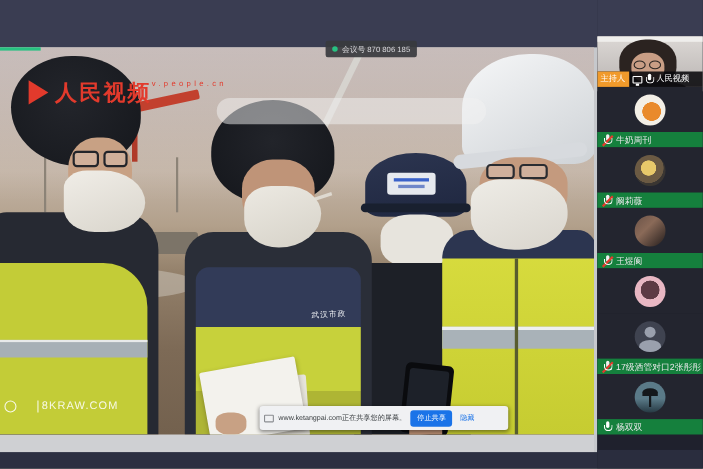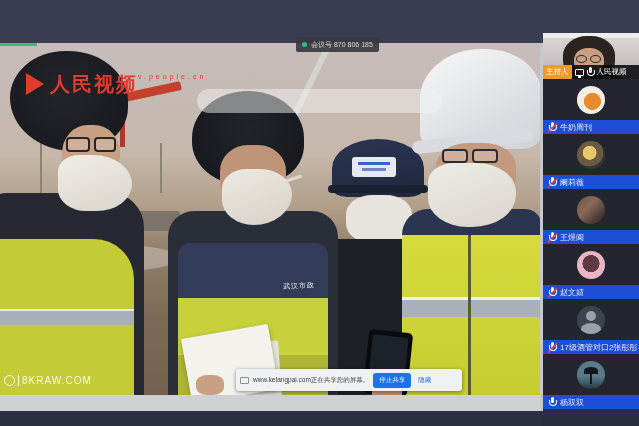--- a/index.html
+++ b/index.html
@@ -84,21 +84,21 @@
   .stripeD { left:402px; top:254px; width:140px; height:20px; background:#a9b2b8; border-top:3px solid #eef0f0; z-index:6; }
   .zipD { left:468px; top:192px; width:3px; height:160px; background:#585c2e; z-index:6; }
 
   
   .search-pill { position:absolute; left:197px; top:46px; width:245px; height:24px; background:rgba(242,242,242,0.5); border-radius:12px; z-index:10; }
   .brand-logo { position:absolute; left:26px; top:30px; display:flex; align-items:center; gap:6px; z-index:10; }
   .brand-tri { width:0; height:0; border-top:11px solid transparent; border-bottom:11px solid transparent; border-left:18px solid #e23a2c; }
   .brand-txt { display:flex; }
   .brand-name { font-size:20px; font-weight:bold; color:#e23a2c; letter-spacing:2px; line-height:22px; font-family:"DejaVu Serif", serif; }
   .brand-domain { font-size:7px; color:#e23a2c; letter-spacing:3px; }
-  .watermark { position:absolute; left:4px; top:332px; display:flex; align-items:center; gap:3px; z-index:10; color:rgba(255,255,255,0.88); }
+  .watermark { position:absolute; left:4px; top:321px; display:flex; align-items:center; gap:19px; z-index:10; color:rgba(255,255,255,0.88); }
   .wm-icon { width:11px; height:11px; border:1.5px solid rgba(255,255,255,0.88); border-radius:50%; }
   .wm-text { font-size:10px; letter-spacing:1px; border-left:1.5px solid rgba(255,255,255,0.88); padding-left:3px; }
 
   .share-bar { position:absolute; left:236px; top:326px; width:226px; height:22px; background:#f0f1f3; border-radius:3px; box-shadow:0 1px 4px rgba(0,0,0,0.45); display:flex; align-items:center; padding:0 4px; gap:4px; z-index:12; }
   .cast-icon { width:9px; height:7px; border:1px solid #8a8d91; border-radius:1px; flex:none; }
   .share-msg { font-size:6.5px; color:#3c4043; white-space:nowrap; overflow:hidden; }
   .stop-btn { flex:none; background:#1a73e8; color:#fff; font-size:6.5px; padding:3px 6px; border-radius:3px; border:none; white-space:nowrap; }
   .hide-btn { flex:none; background:none; border:none; color:#1a73e8; font-size:6.5px; padding:3px 3px; white-space:nowrap; }
 
   
@@ -127,21 +127,21 @@
   .ava-0 { background:radial-gradient(circle at 55% 55%, #e98a2b 0 38%, #f3efe6 40%); }
   .ava-1 { background:radial-gradient(circle at 45% 42%, #e8c96a 0 30%, #6b5a43 32% 60%, #3a3632 62%); }
   .ava-2 { background:linear-gradient(135deg,#6b5348,#8a6a58 40%,#241d1c); }
   .ava-3 { background:radial-gradient(circle at 50% 45%, #5d3a44 0 40%, #e8b7c3 42%); }
   .ava-4 { background:#3f4350; position:relative; overflow:hidden; }
   .ava-4::before { content:''; position:absolute; left:9px; top:5px; width:10px; height:10px; border-radius:50%; background:#9aa0ad; }
   .ava-4::after { content:''; position:absolute; left:4px; top:17px; width:20px; height:12px; border-radius:50% 50% 0 0; background:#9aa0ad; }
   .ava-5 { background:linear-gradient(180deg,#5a7a88 0 55%,#273a44); position:relative; overflow:hidden; }
   .ava-5::before { content:''; position:absolute; left:7px; top:6px; width:14px; height:7px; border-radius:50% 50% 0 0; background:#14181c; }
   .ava-5::after { content:''; position:absolute; left:13px; top:11px; width:2px; height:12px; background:#14181c; }
-  .p-item .name-row { height:14px; display:flex; align-items:center; gap:3px; padding-left:5px; background:#1d4ed8; }
+  .p-item .name-row { height:14px; display:flex; align-items:center; gap:3px; padding-left:5px; background:#15803d; }
   .p-name { color:#e8e8ea; font-size:8px; white-space:nowrap; overflow:hidden; max-width:78px; }
   .sb-footer { position:absolute; left:0; bottom:0; width:96px; height:17px; background:#2a2d3e; }
 
   .abs { position:absolute; }
 </style>
 </head>
 <body>
 
 <div class="app">
 
@@ -287,26 +287,20 @@
               <span class="slash"></span>
             </span>
           <span class="p-name">王煜阆</span>
         </div>
       </div>
 
       <div class="p-item">
         <div class="ava-row">
             <div class="avatar ava-3"></div>
           </div>
-        <div class="name-row">
-          <span class="mic muted">
-              <span class="slash"></span>
-            </span>
-          <span class="p-name">赵文婧</span>
-        </div>
       </div>
 
       <div class="p-item">
         <div class="ava-row">
             <div class="avatar ava-4"></div>
           </div>
         <div class="name-row">
           <span class="mic muted">
               <span class="slash"></span>
             </span>

